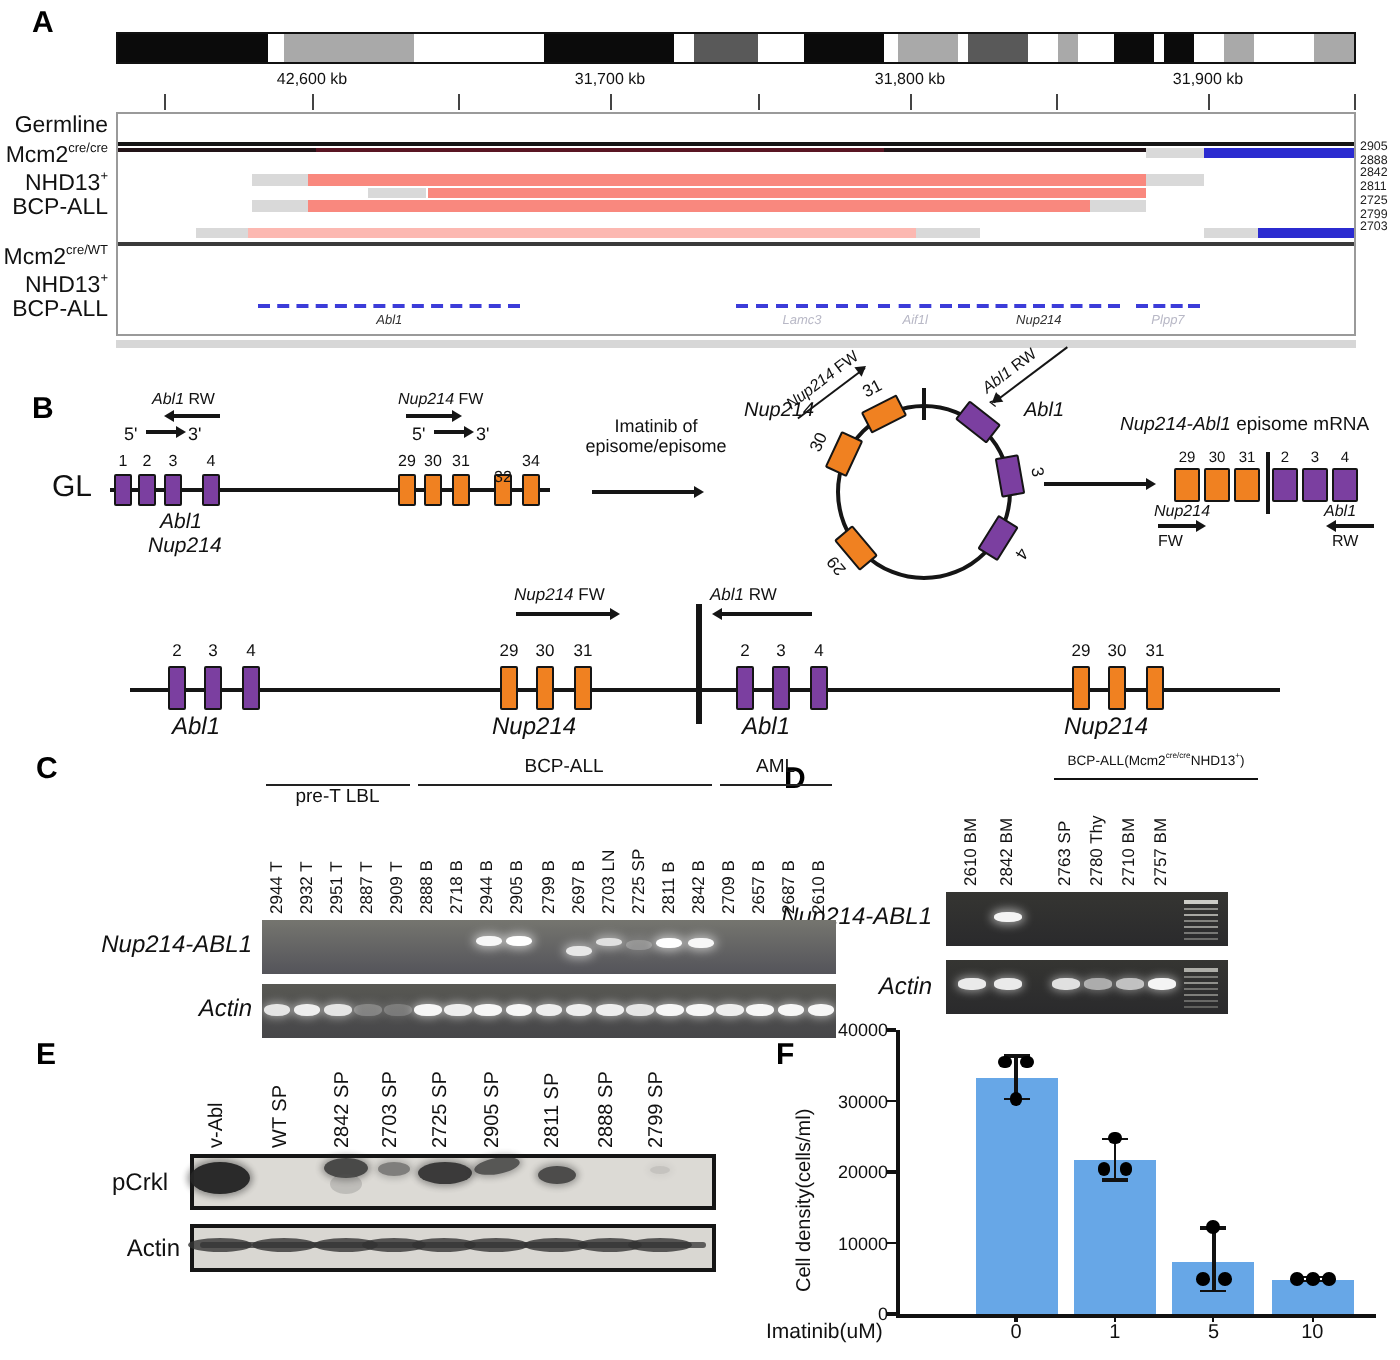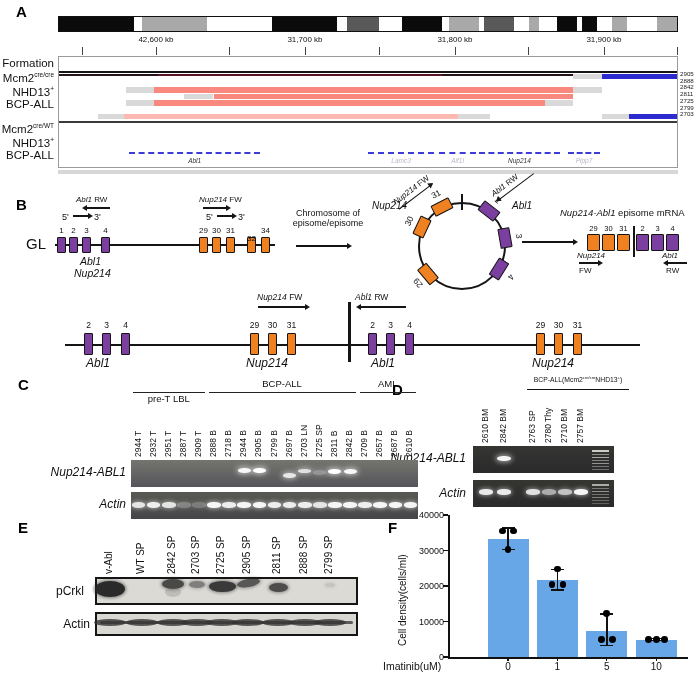--- a/index.html
+++ b/index.html
@@ -43,29 +43,29 @@
   #e-row2{left:50px;top:617px;width:40px;text-align:right;font-size:12px}
   #f-label{left:388px;top:519px}
   #f-xlabel{left:383px;top:660px;font-size:10.5px}
   #f-ylabel{left:397px;top:646px;width:130px;height:13px;font-size:10px}
 </style>
 </head>
 <body>
 
 <div class="fig" id="fig">
   <div class="plabel" id="a-label">A</div>
-  <div class="lab" id="a-germline">Formation</div>
+  <div class="lab" id="a-germline">Germline</div>
 
   <div class="plabel" id="b-label">B</div>
   <div class="lab" id="b-gl">GL</div>
   <div class="lab" id="b-abl1rw"><span class="ital">Abl1</span><span> RW</span></div>
   <div class="lab" id="b-nupfw"><span class="ital">Nup214</span><span> FW</span></div>
   <div class="lab" id="b-glgene1">Abl1</div>
   <div class="lab" id="b-glgene2">Nup214</div>
-  <div class="lab" id="b-form1">Chromosome of</div>
+  <div class="lab" id="b-form1">Imatinib of</div>
   <div class="lab" id="b-form2">episome/episome</div>
   <div class="lab" id="b-circnup">Nup214</div>
   <div class="lab" id="b-circabl">Abl1</div>
   <div class="lab" id="b-fustitle"><span class="ital">Nup214-Abl1</span><span> episome mRNA</span></div>
   <div class="lab" id="b-fuslg">Nup214</div>
   <div class="lab" id="b-fuslfw">FW</div>
   <div class="lab" id="b-fusrg">Abl1</div>
   <div class="lab" id="b-fusrrw">RW</div>
   <div class="lab" id="b-linfw"><span class="ital">Nup214</span><span> FW</span></div>
   <div class="lab" id="b-linrw"><span class="ital">Abl1</span><span> RW</span></div>

